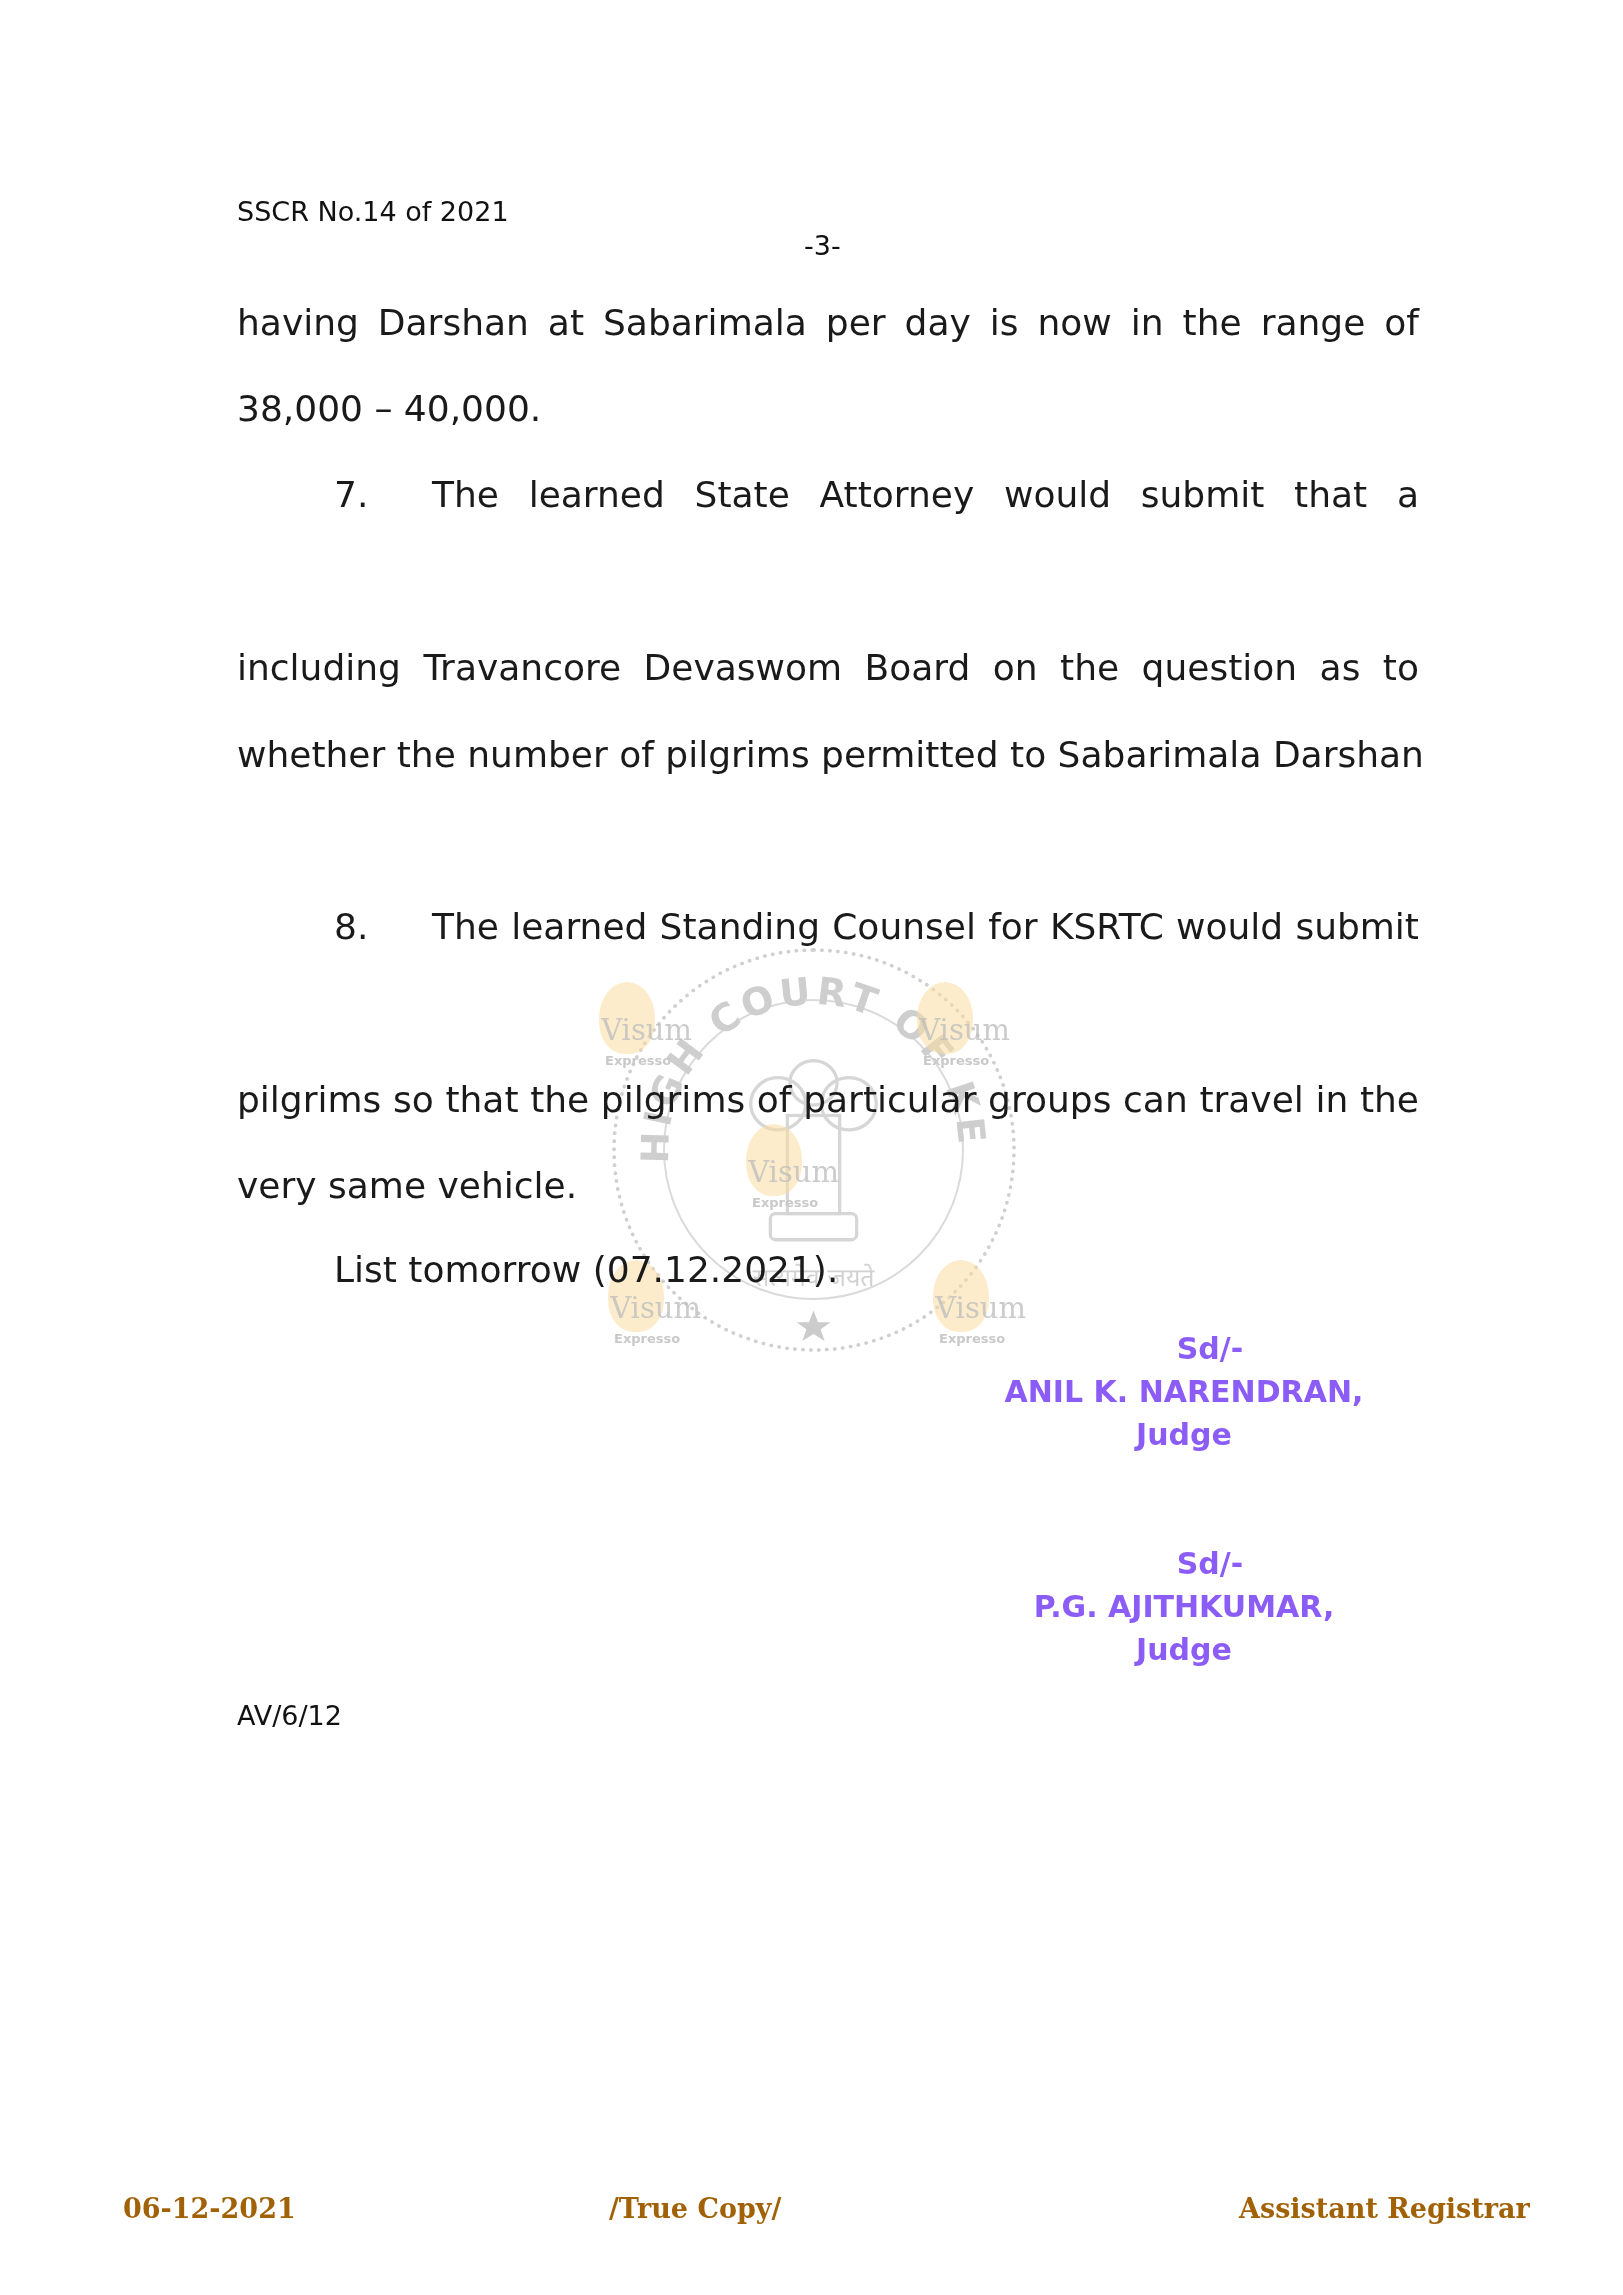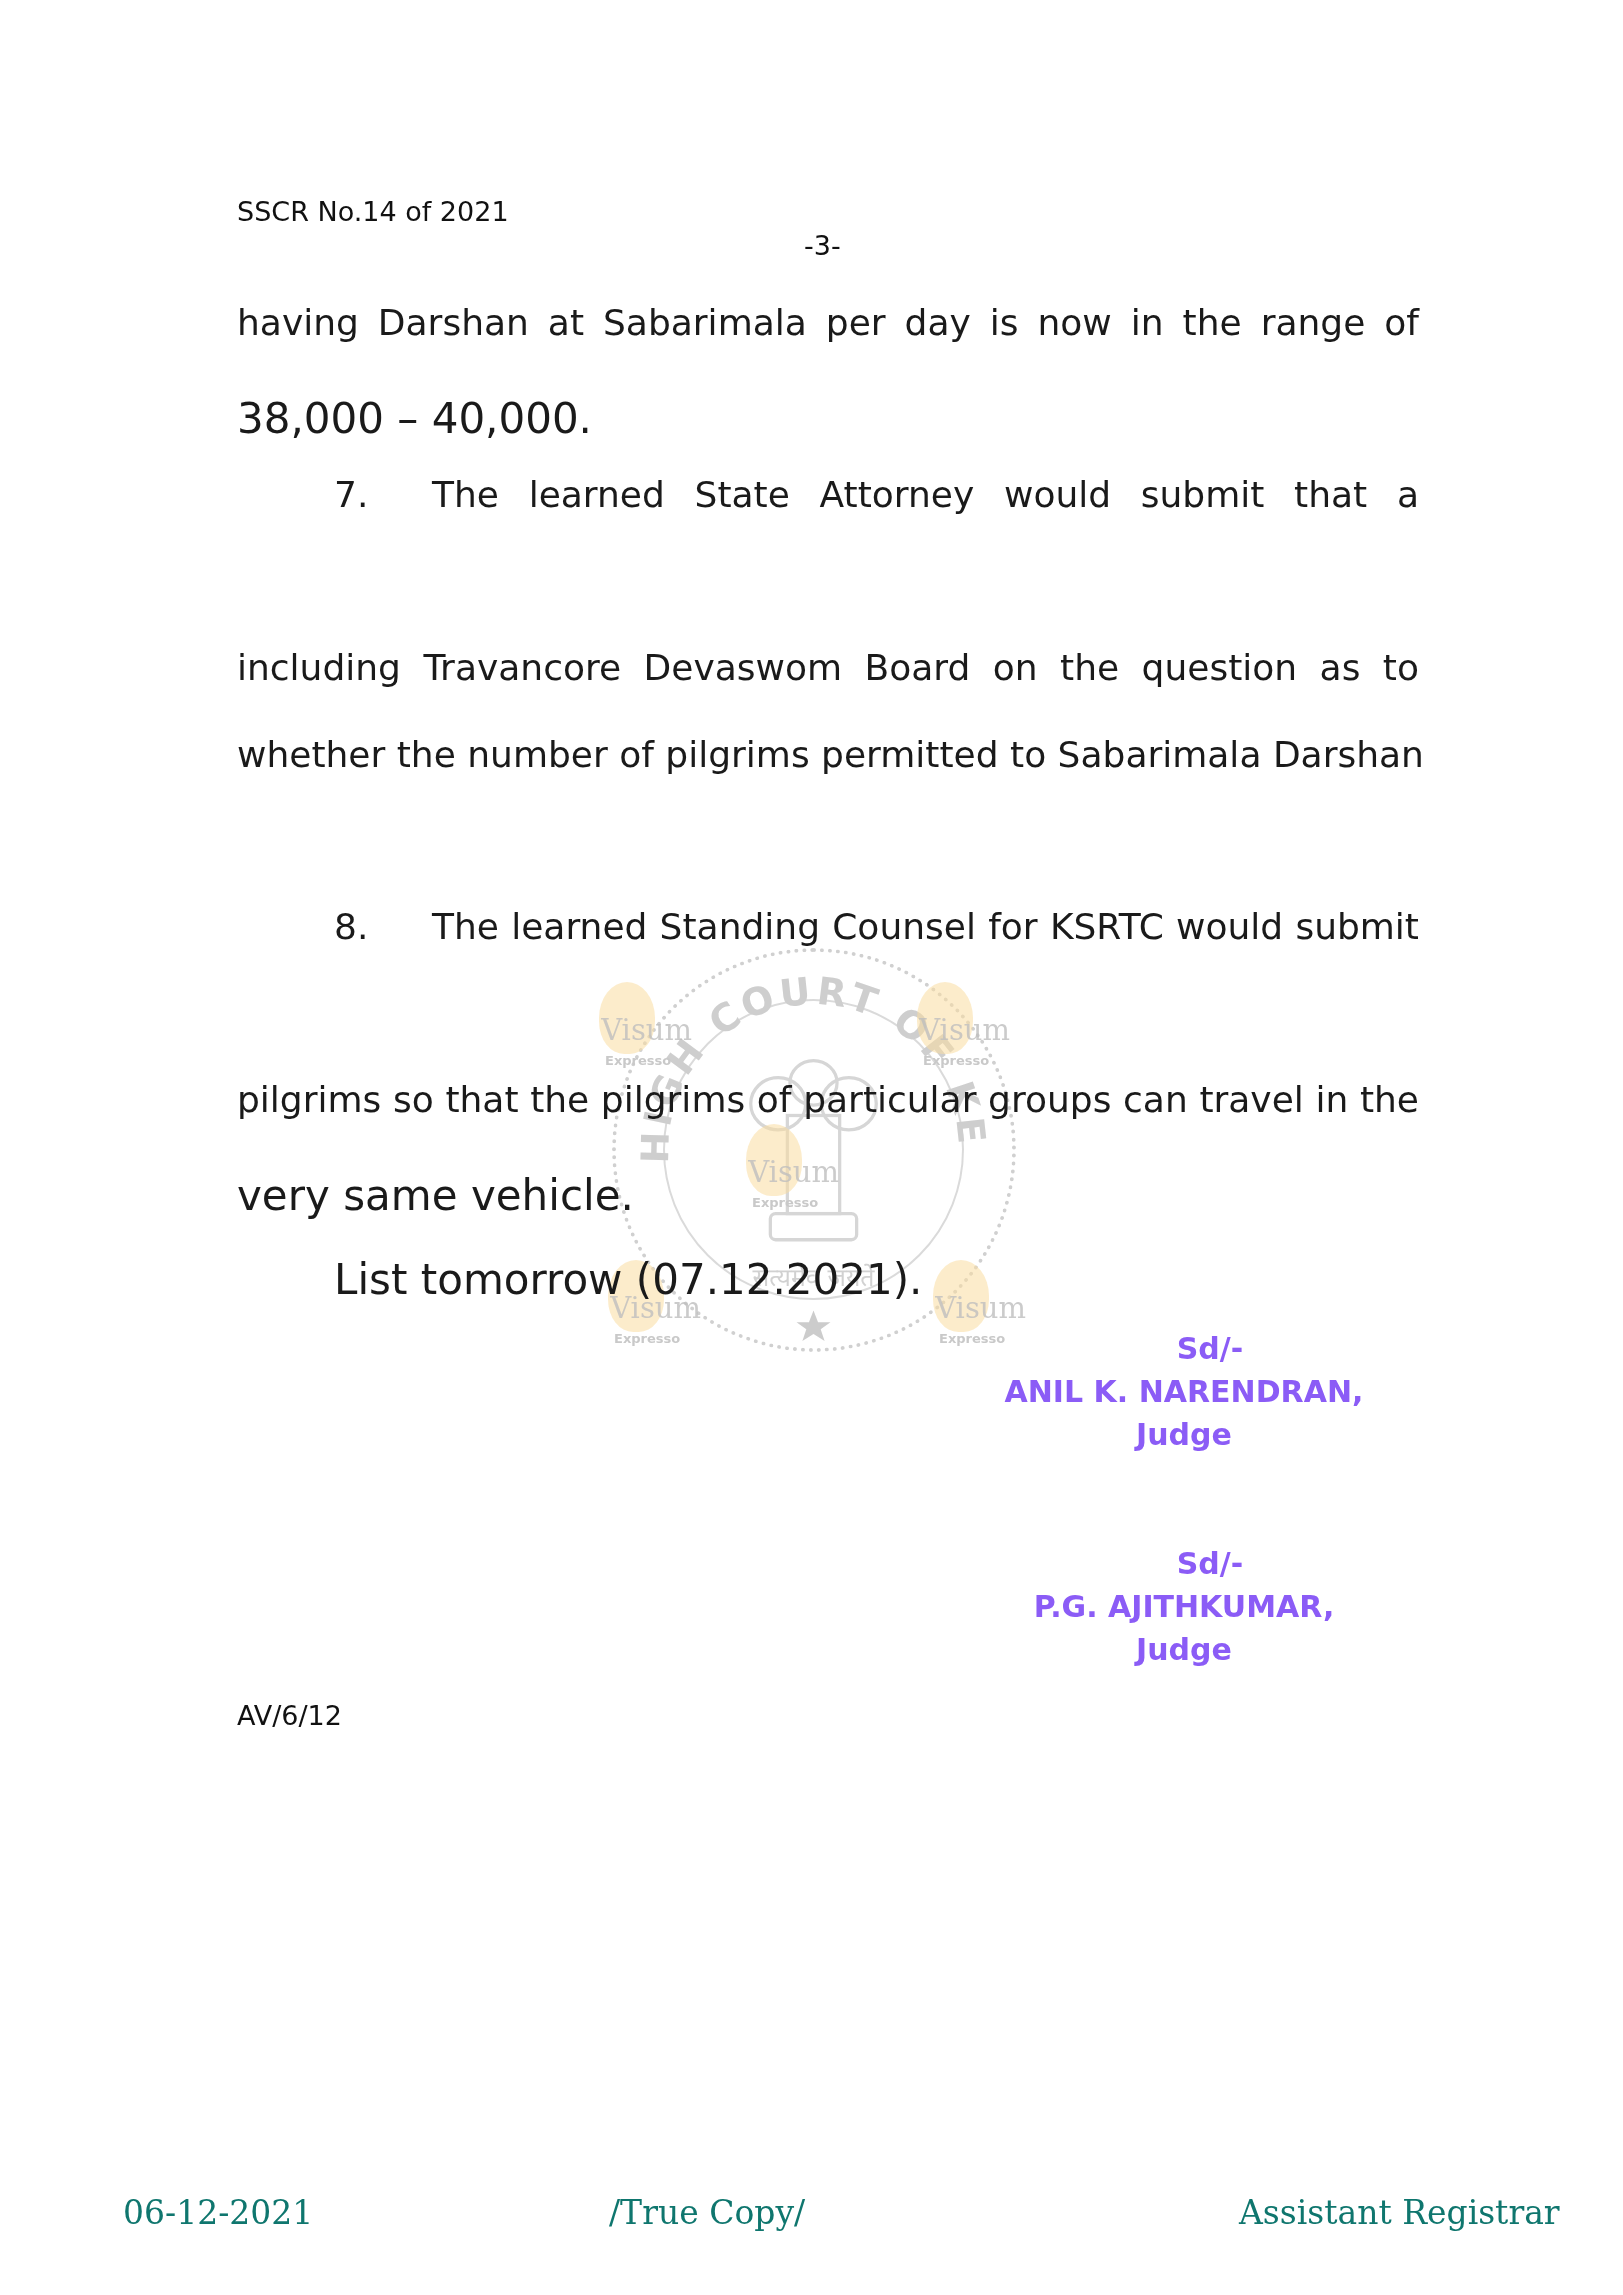--- a/index.html
+++ b/index.html
@@ -15,43 +15,43 @@
     .hdr { font-size: 27px; color: #111; }
     .body-line {
       font-size: 36px;
       left: 237px;
       width: 1182px;
       text-align: justify;
       text-align-last: justify;
       line-height: 46px;
     }
     .body-last {
-      font-size: 42px;
+      font-size: 36px;
       left: 237px;
       line-height: 46px;
-      margin-top: 10px;
     }
     .num { display: inline-block; width: 98px; }
     .sig {
       position: absolute;
       font-family: "DejaVu Sans", sans-serif;
       font-weight: bold;
       font-size: 30px;
       color: #8b5cf6;
       white-space: nowrap;
       text-align: center;
       line-height: 43px;
     }
     .footer {
       position: absolute;
       font-family: "DejaVu Serif", serif;
-      font-size: 33px;
-      color: #0f766e;
+      font-size: 27px;
+      color: #a16207;
       top: 2193px;
       white-space: nowrap;
+      font-weight: bold;
     }
     
     .seal {
       position: absolute;
       left: 612px; top: 948px;
       width: 404px; height: 404px;
       border-radius: 50%;
       border: 4.6px dotted #c8c8c8;
       box-sizing: border-box;
       opacity: 0.85;

